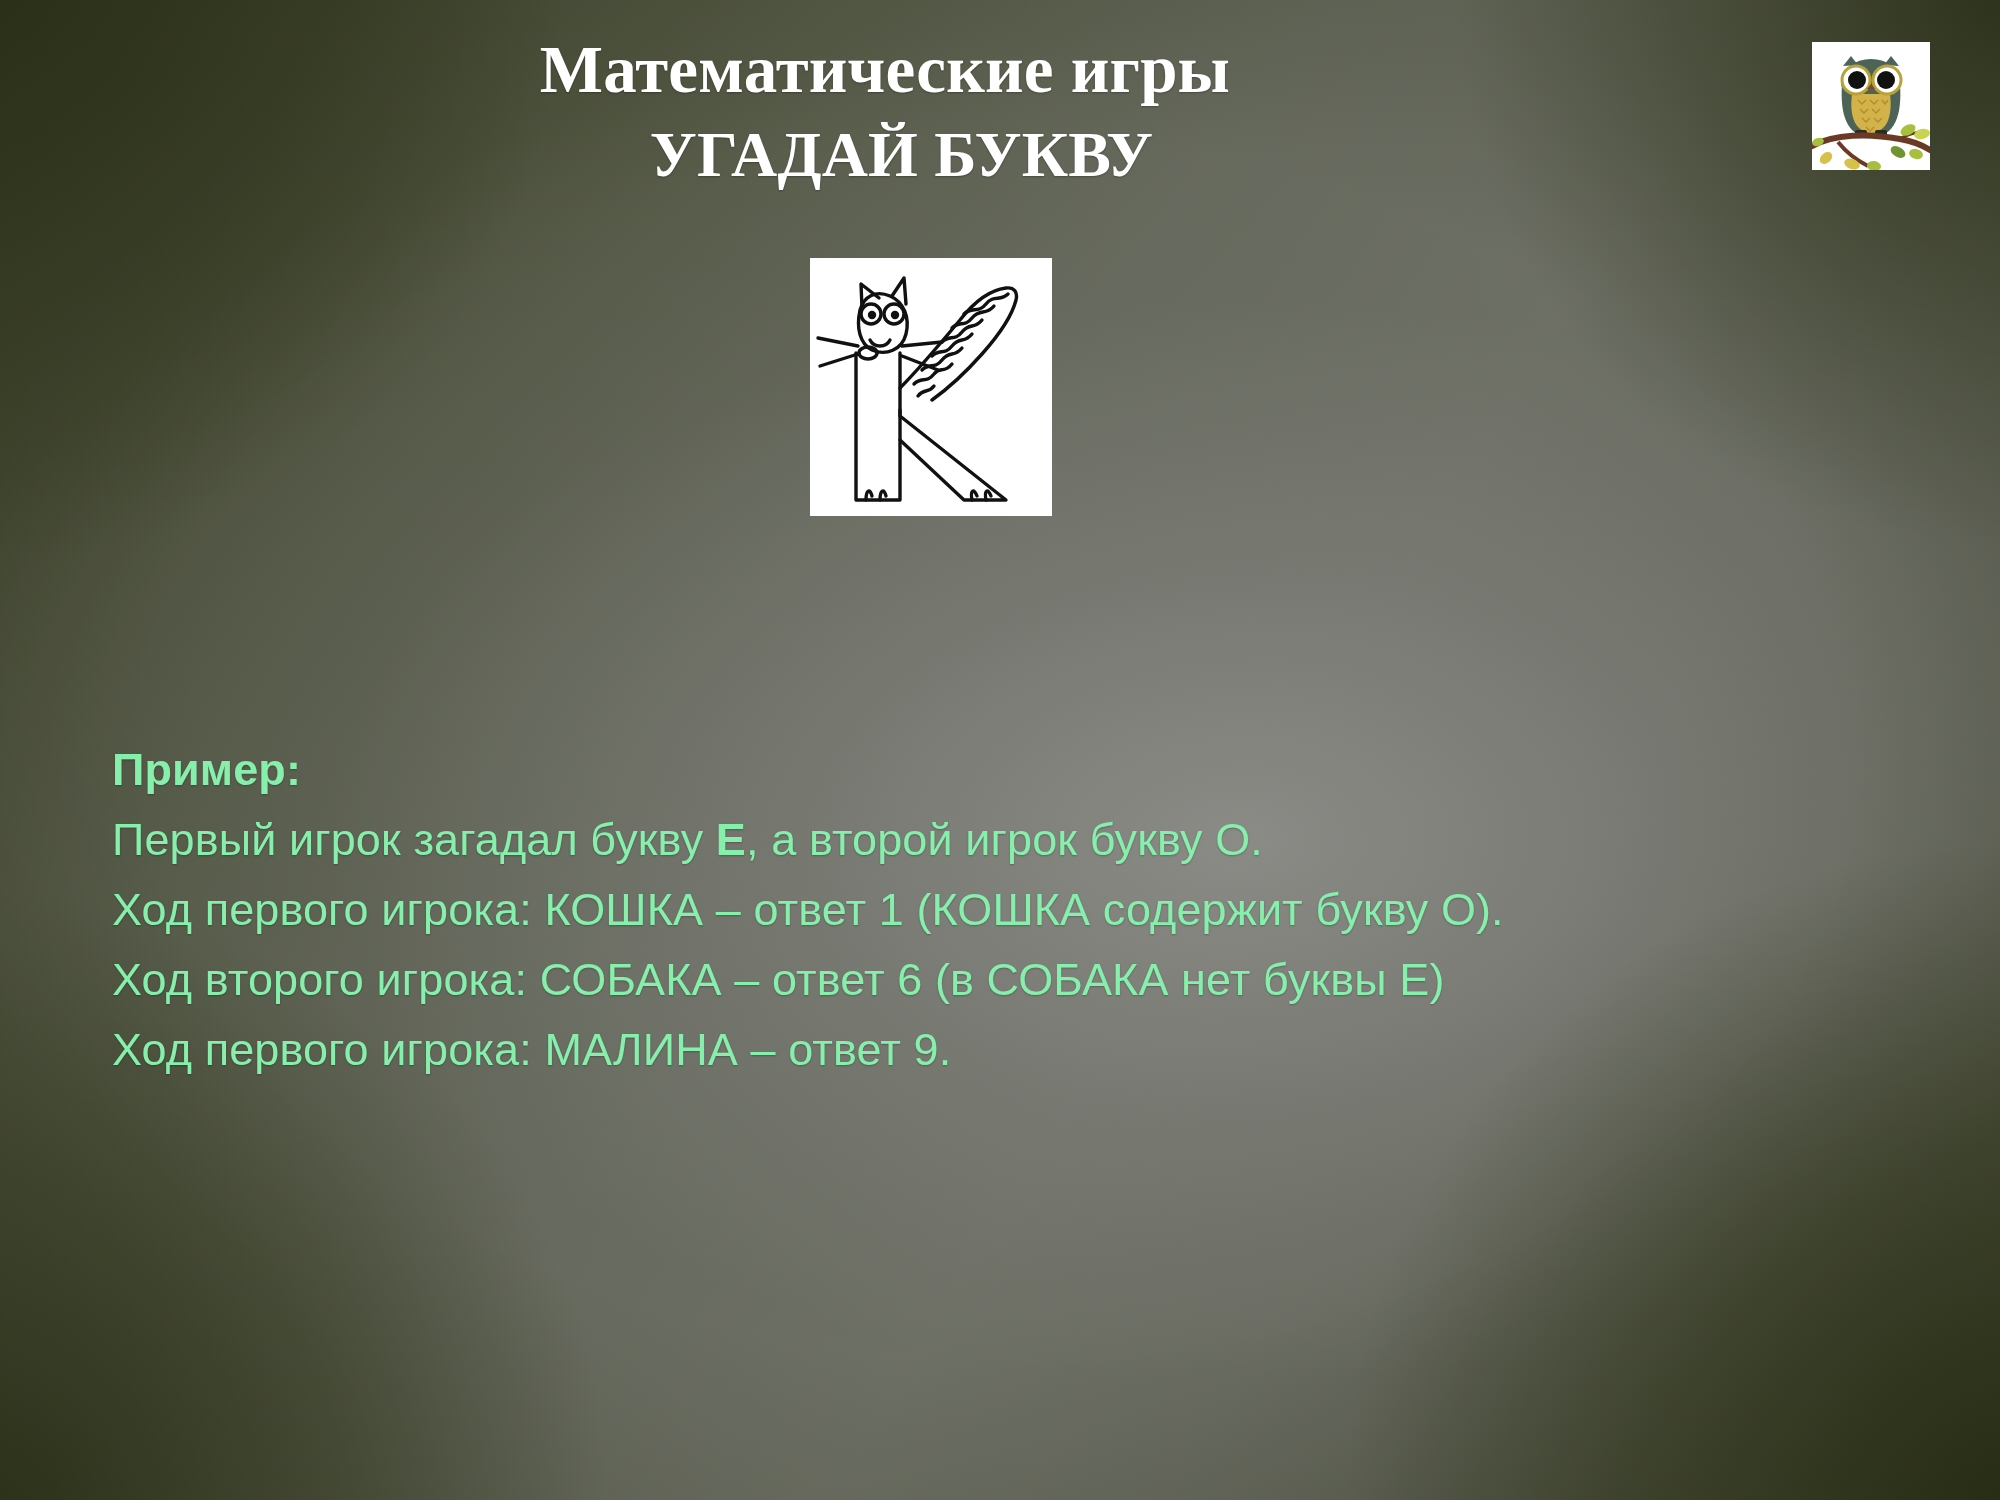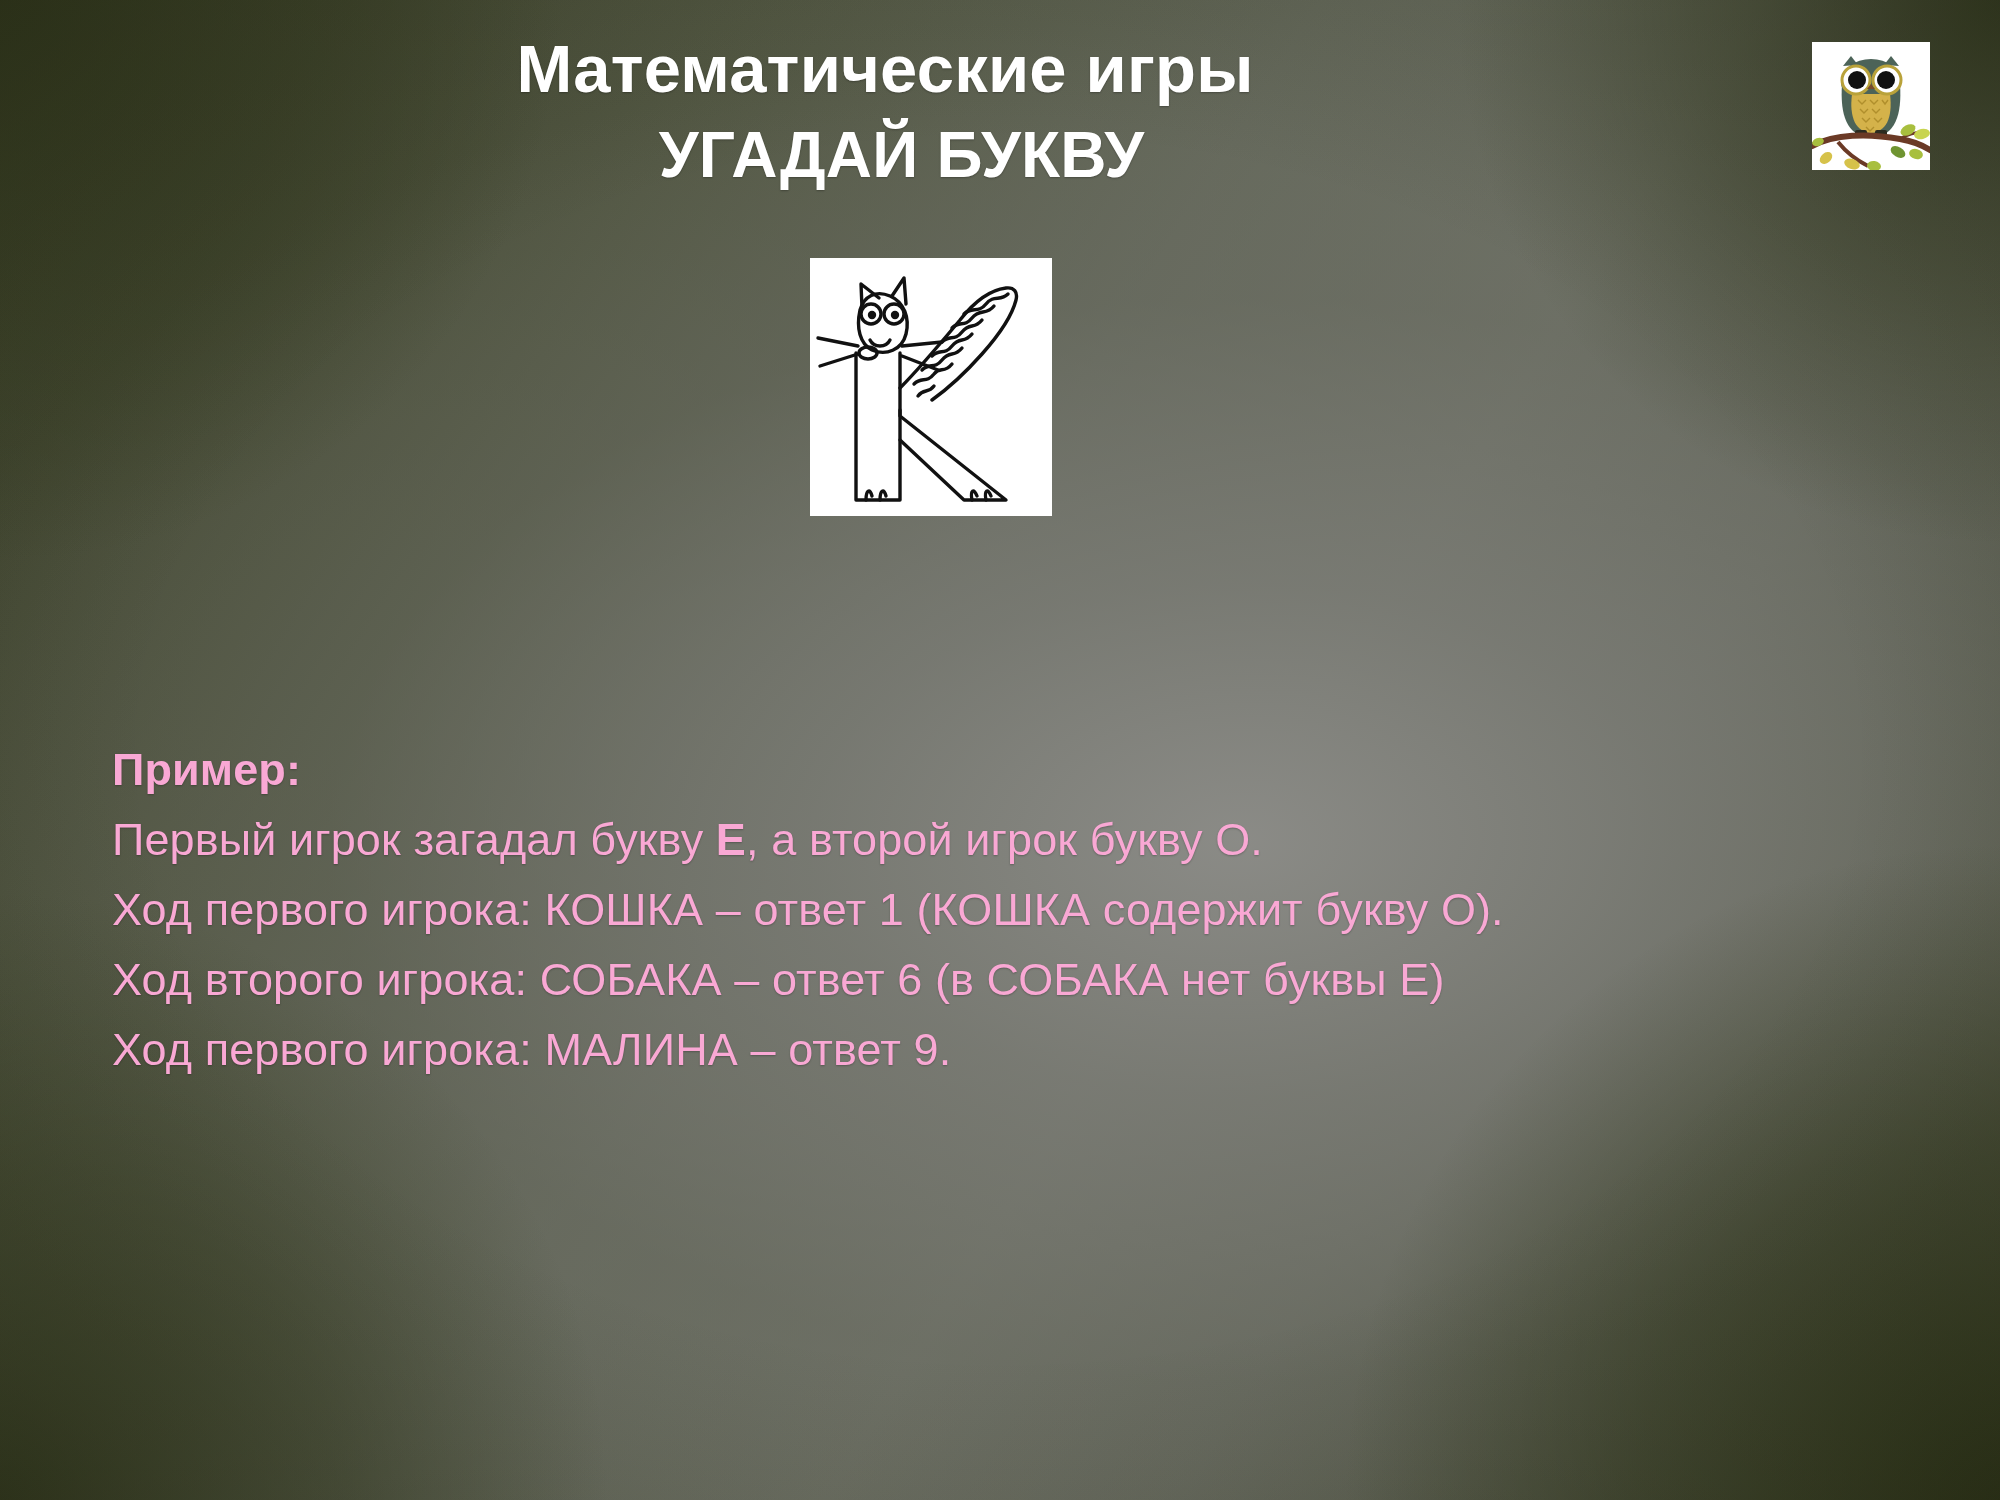--- a/index.html
+++ b/index.html
@@ -87,20 +87,21 @@
     z-index: 5;
   }
   .title-line {
     color: #ffffff;
     font-weight: bold;
     font-size: 67px;
     line-height: 86px;
     letter-spacing: 0.2px;
     text-shadow: 0 1px 2px rgba(0,0,0,0.28);
     white-space: nowrap;
+    font-family: Liberation Serif, serif;
   }
   #title-line-2 {
     font-size: 64px;
     padding-left: 33px;
   }
 
   
   #owl-logo {
     position: absolute;
     left: 1812px;
@@ -128,21 +129,21 @@
 
   
   #body-text {
     position: absolute;
     left: 112px;
     top: 735px;
     width: 1800px;
     z-index: 5;
   }
   .body-line {
-    color: #f9a8d4;
+    color: #86efac;
     font-size: 45px;
     line-height: 70px;
     letter-spacing: 0.1px;
     text-shadow: 0 1px 2px rgba(0,0,0,0.25);
     white-space: nowrap;
   }
   .body-line.is-bold { font-weight: bold; }
   .body-line.wrap { white-space: normal; width: 1760px; }
   .body-line b { font-weight: bold; }
 </style>

